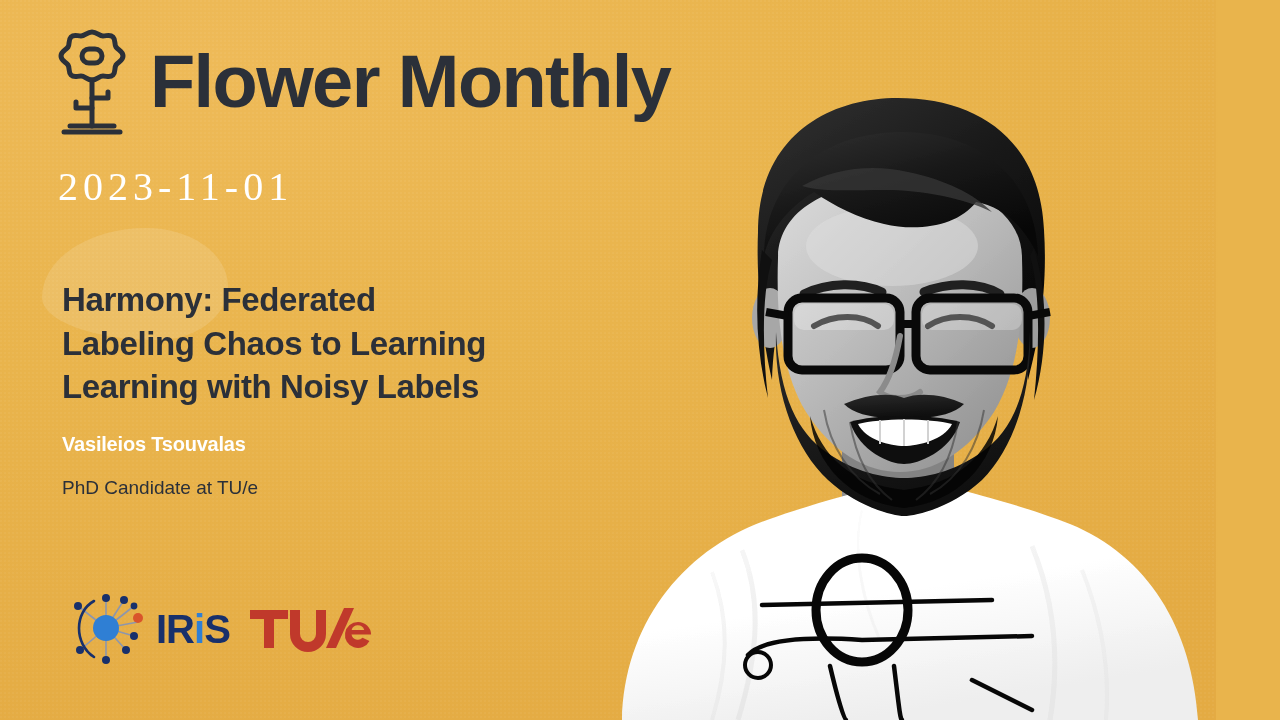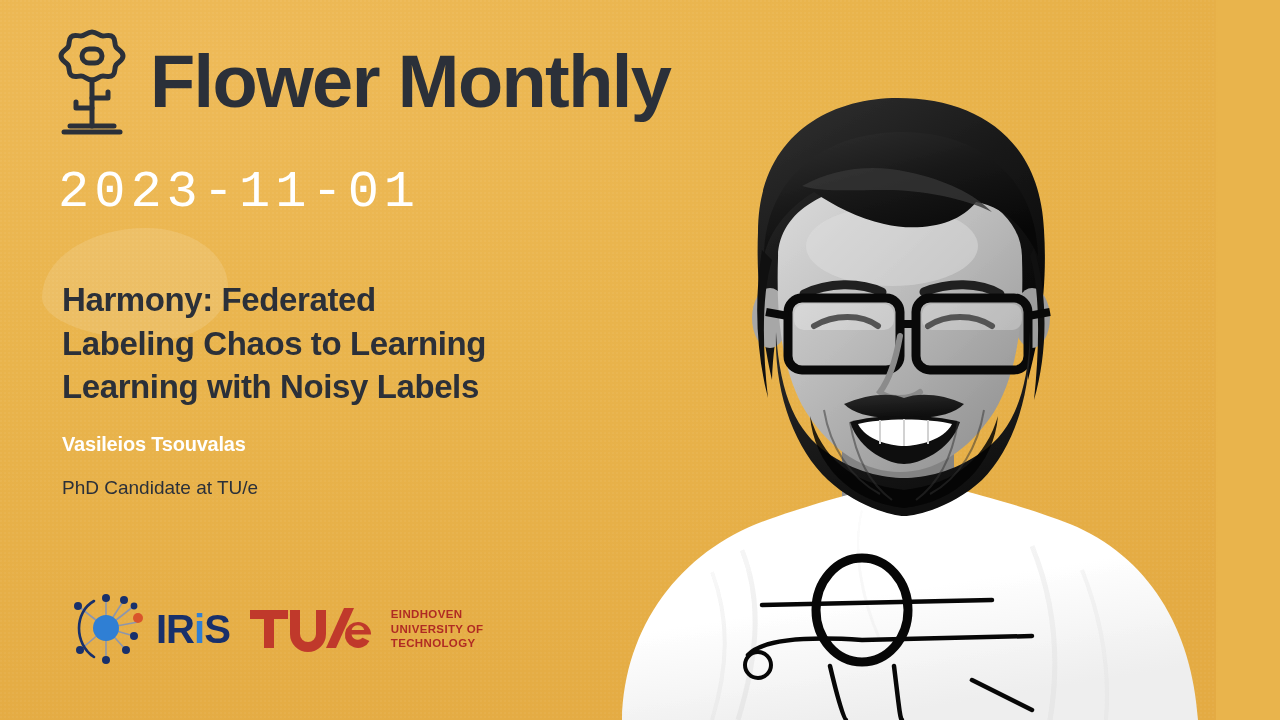--- a/index.html
+++ b/index.html
@@ -51,22 +51,22 @@
     font-weight:700;
     color:#2b3039;
     letter-spacing:-1.6px;
     line-height:1;
     white-space:nowrap;
   }
 
   .date {
     position:absolute;
     left:58px; top:167px;
-    font-family:Liberation Mono, monospace;
-    font-size:52px;
+    font-family:Liberation Serif, serif;
+    font-size:40px;
     font-weight:400;
     color:#ffffff;
     letter-spacing:5px;
     line-height:1;
   }
 
   
   .talk {
     position:absolute;
     left:62px; top:278px;
@@ -347,22 +347,17 @@
           <path d="M40 4 h10 v24 a8 8 0 0 0 16 0 V4 h10 v24 a18 18 0 0 1 -36 0 Z"></path>
 
           <polygon points="86,42 76,42 94,2 104,2"></polygon>
 
           <path d="M108 16 a13 13 0 1 0 11.5 19 l-7 -3.2
                    a6.5 6.5 0 0 1 -11 -3.3 h19.6
                    a13 13 0 0 0 -13.1 -12.5 Z
                    M101.6 24 a6.6 6.6 0 0 1 12.6 0 Z"></path>
         </g>
       </svg>
-      <div class="tue-sub">
-        <div>Eindhoven</div>
-        <div>University of</div>
-        <div>Technology</div>
-      </div>
     </div>
 
   </div>
 
 </div>
 
 </body></html>

